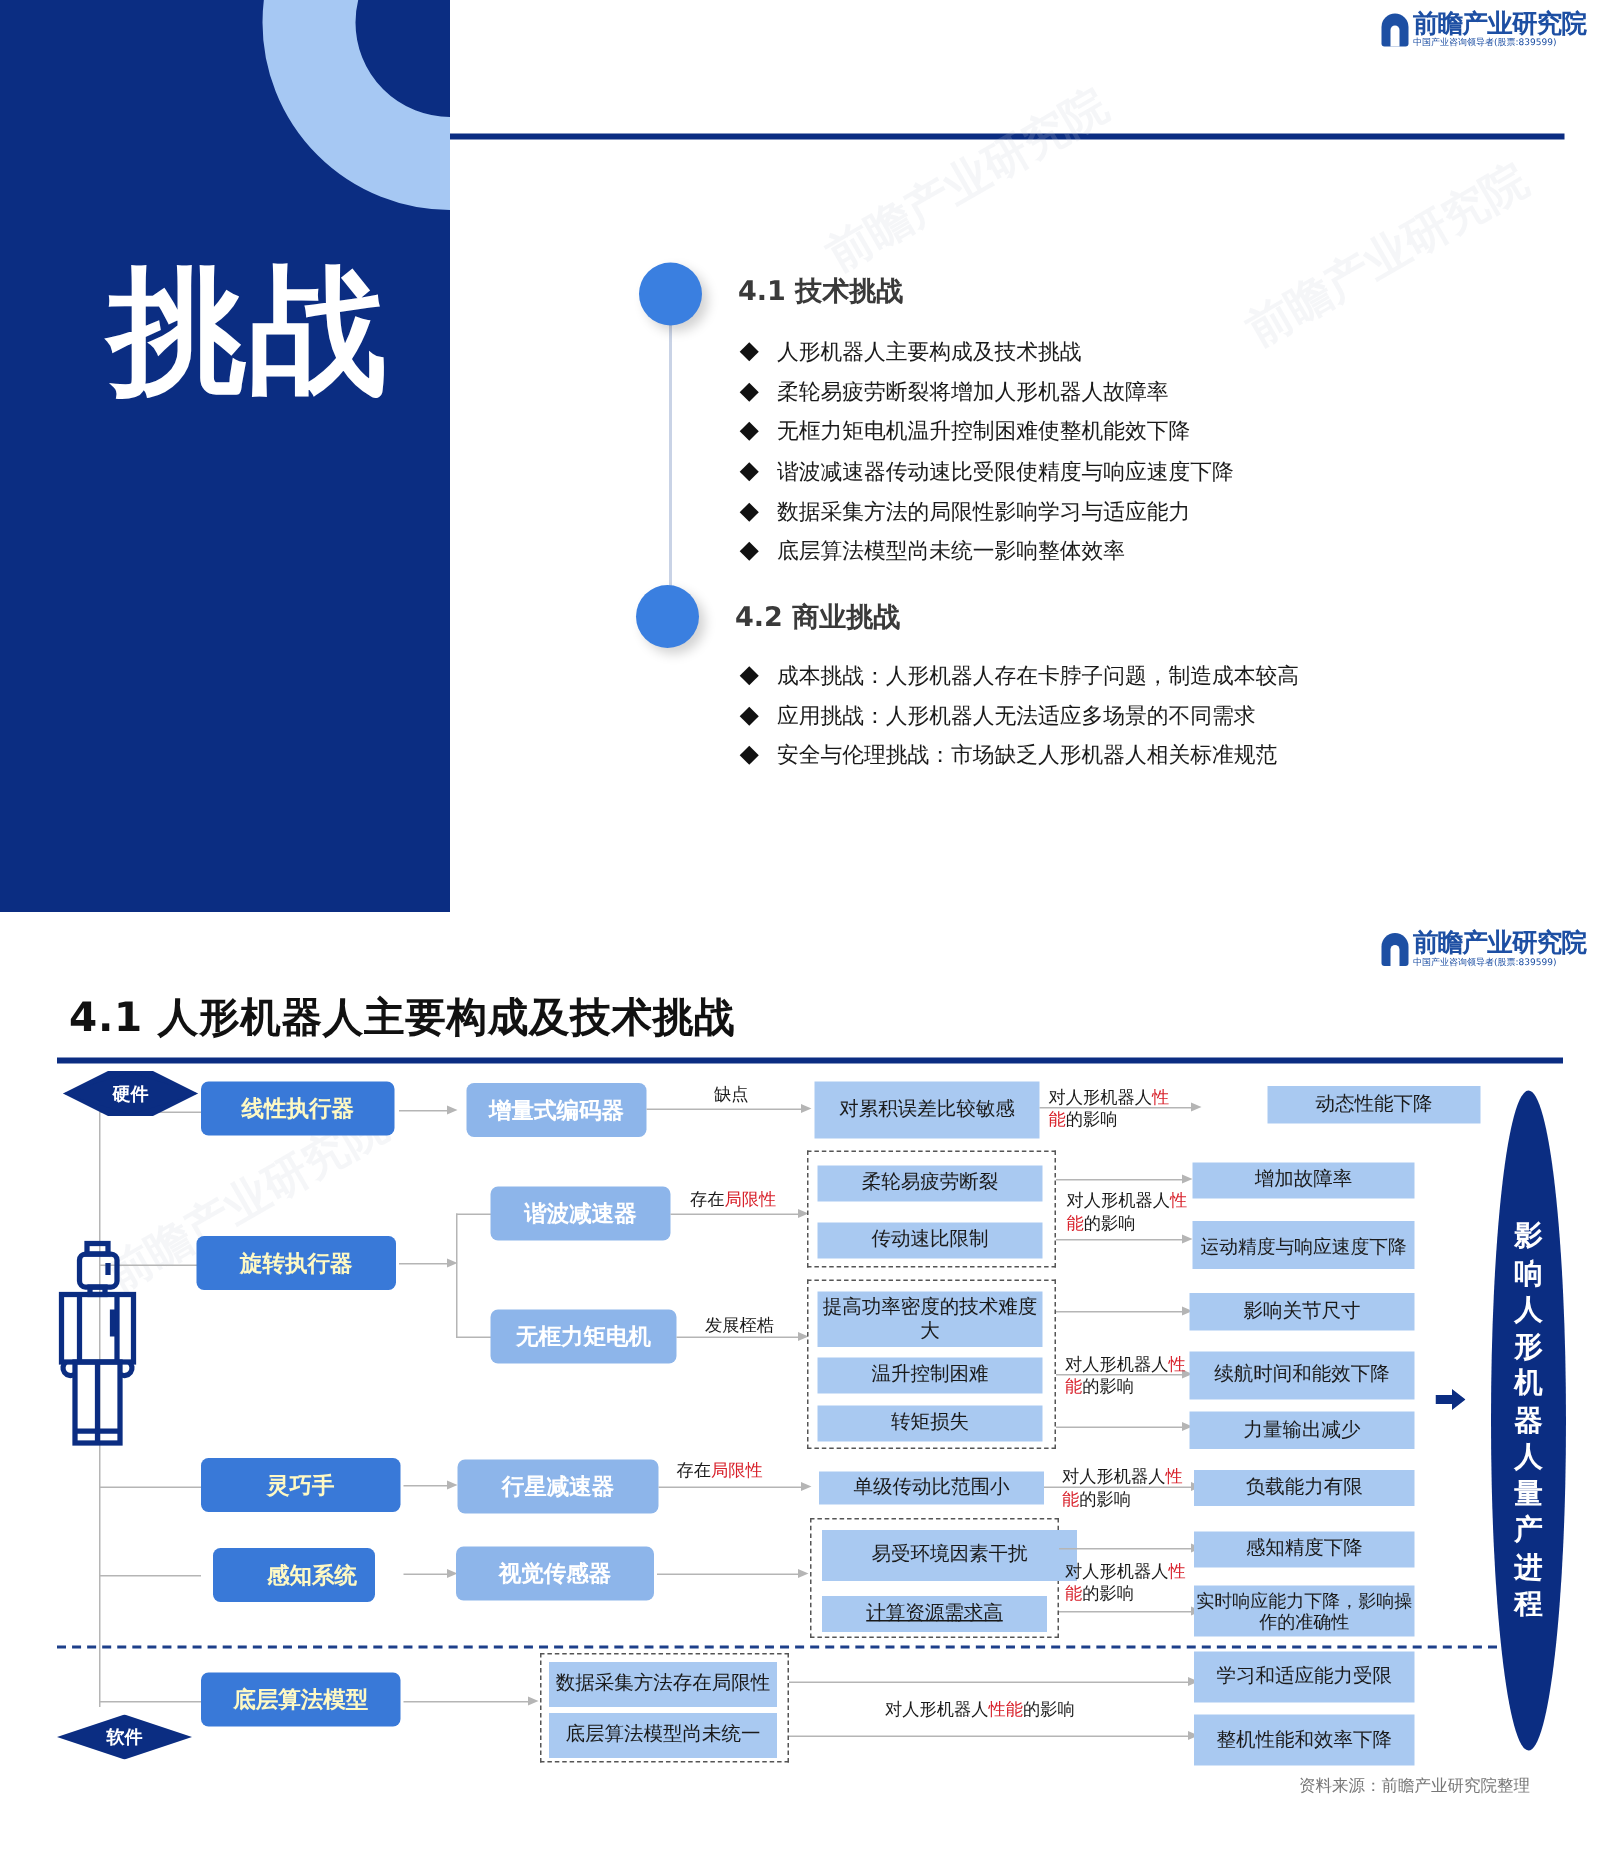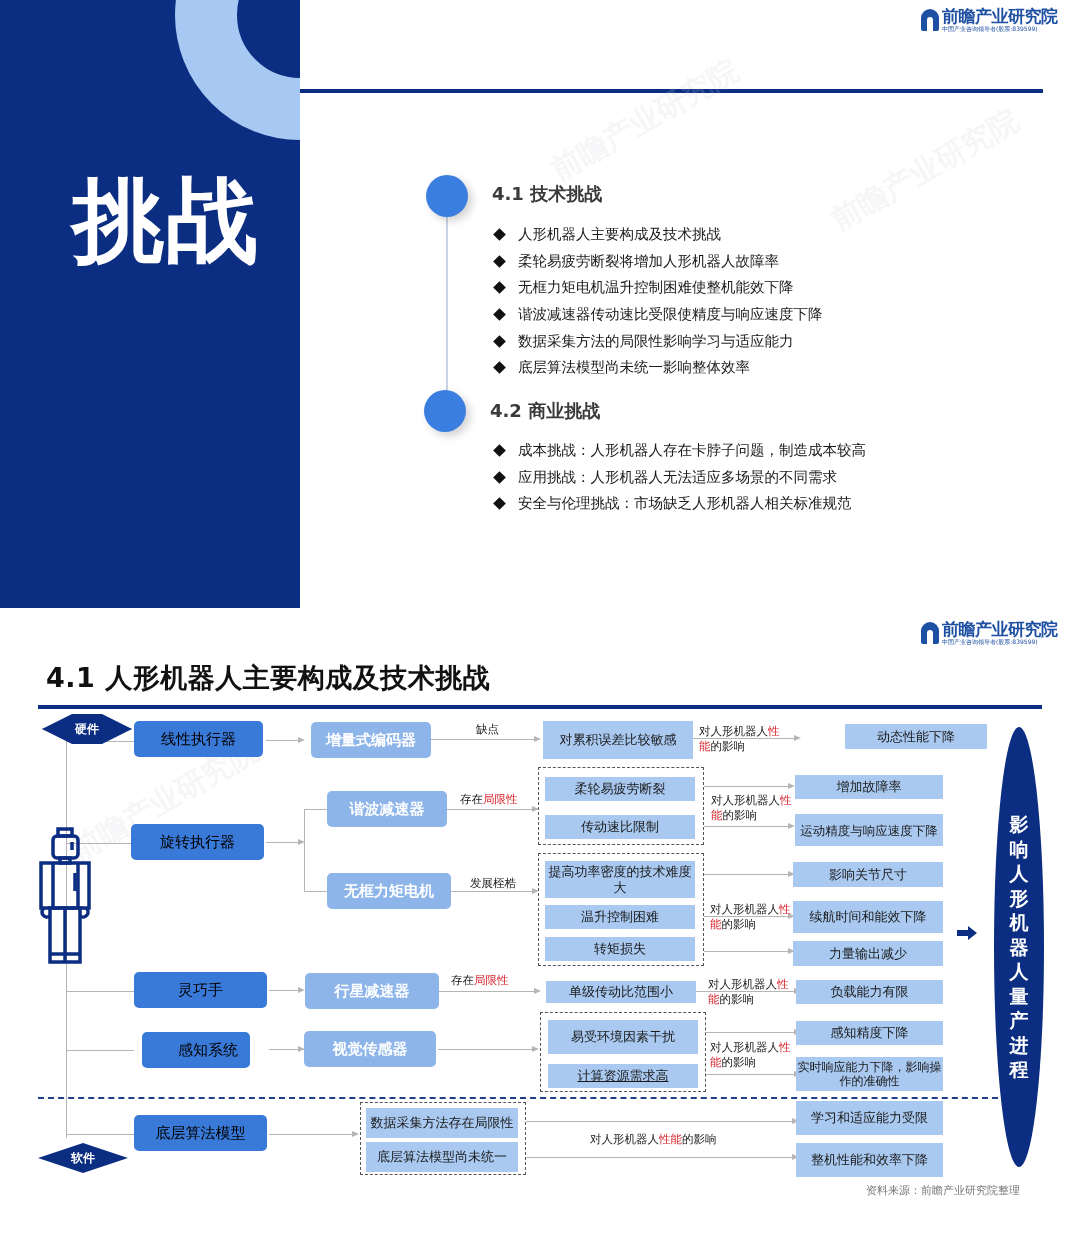--- a/index.html
+++ b/index.html
@@ -29,21 +29,21 @@
 
   
   .page-title { position: absolute; left: 46px; top: 660px; font-size: 27px; font-weight: bold; color: #111; letter-spacing: 0.5px; }
   .title-rule { position: absolute; left: 38px; top: 705px; width: 1004px; height: 4px; background: #0b2d82; }
 
   .diamond { position: absolute; width: 90px; height: 30px; }
   .diamond svg { position: absolute; left: 0; top: 0; }
   .diamond span { position: absolute; left: 0; top: 0; width: 90px; height: 30px; display: flex; align-items: center; justify-content: center; color: #fff; font-size: 12px; font-weight: bold; }
 
   .box { position: absolute; display: flex; align-items: center; justify-content: center; text-align: center; line-height: 1.2; }
-  .b-dark { background: #3979d8; color: #000000; font-weight: normal; font-size: 15px; border-radius: 5px; }
+  .b-dark { background: #3979d8; color: #fef9c3; font-weight: bold; font-size: 15px; border-radius: 5px; }
   .b-mid { background: #8db5ea; color: #fff; font-weight: bold; font-size: 15px; border-radius: 5px; }
   .b-light { background: #a9c9f1; color: #1a1a1a; font-size: 13px; }
   .dash-group { position: absolute; border: 1.5px dashed #555; }
 
   .lbl { position: absolute; font-size: 11.5px; color: #1a1a1a; line-height: 1.3; white-space: nowrap; }
   .red { color: #d8202a; }
 
   .ln { position: absolute; background: #b5b5b5; }
   .arrowhead { position: absolute; width: 0; height: 0; border-top: 3.5px solid transparent; border-bottom: 3.5px solid transparent; border-left: 7px solid #b5b5b5; }
 
@@ -232,21 +232,21 @@
   <div class="box b-light" style="left:545px; top:815px; width:150px; height:24px;">传动速比限制</div>
 
   <div class="dash-group" style="left:538px; top:853px; width:166px; height:113px;"></div>
   <div class="box b-light" style="left:545px; top:861px; width:150px; height:37px;">提高功率密度的技术难度大</div>
   <div class="box b-light" style="left:545px; top:905px; width:150px; height:24px;">温升控制困难</div>
   <div class="box b-light" style="left:545px; top:937px; width:150px; height:24px;">转矩损失</div>
 
   <div class="box b-light" style="left:546px; top:981px; width:150px; height:22px;">单级传动比范围小</div>
 
   <div class="dash-group" style="left:540px; top:1012px; width:166px; height:80px;"></div>
-  <div class="box b-light" style="left:548px; top:1020px; width:150px; height:34px;">易受环境因素干扰</div>
+  <div class="box b-light" style="left:548px; top:1020px; width:170px; height:34px;">易受环境因素干扰</div>
   <div class="box b-light" style="left:548px; top:1064px; width:150px; height:24px;text-decoration:underline;">计算资源需求高</div>
 
   <div class="dash-group" style="left:360px; top:1102px; width:166px; height:73px;"></div>
   <div class="box b-light" style="left:366px; top:1108px; width:152px; height:30px;">数据采集方法存在局限性</div>
   <div class="box b-light" style="left:366px; top:1142px; width:152px; height:30px;">底层算法模型尚未统一</div>
 
   <div class="ln" style="left:693px; top:738px; width:101px; height:1px;"></div>
   <div class="arrowhead" style="left:794px; top:735px;"></div>
   <div class="lbl" style="left:699px; top:724px;"><span>对人形机器人</span><span class="red">性</span><br><span class="red">能</span><span>的影响</span></div>
 

